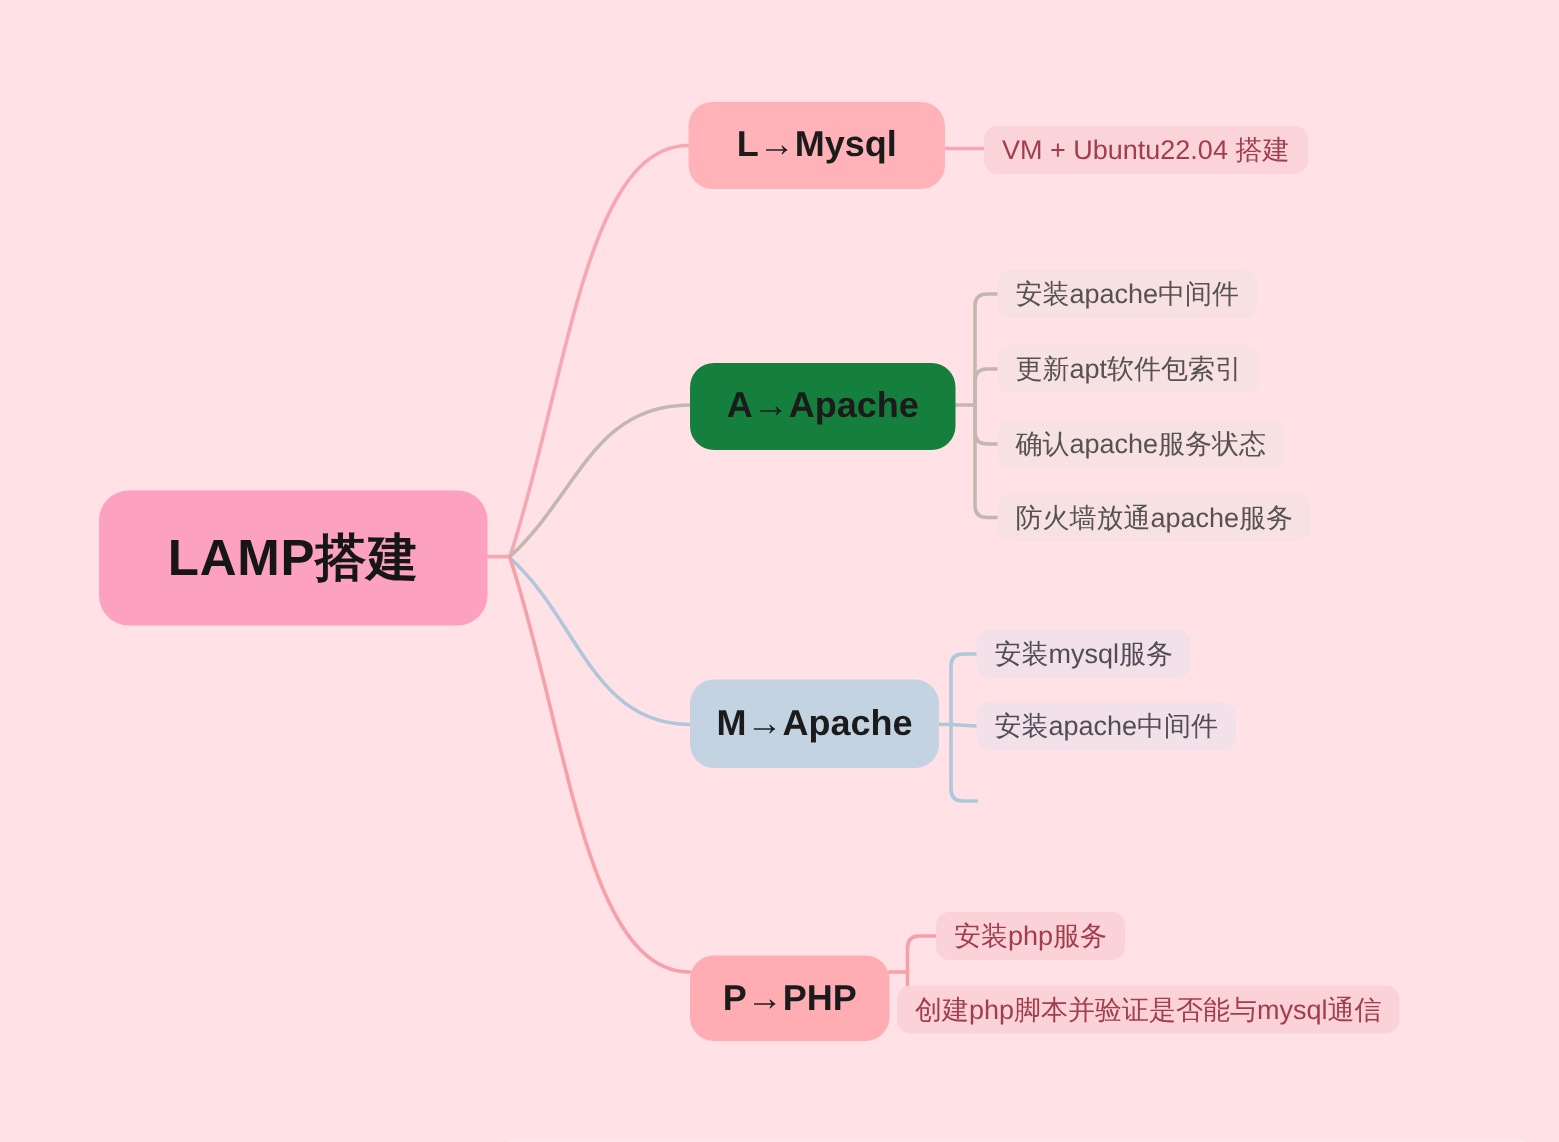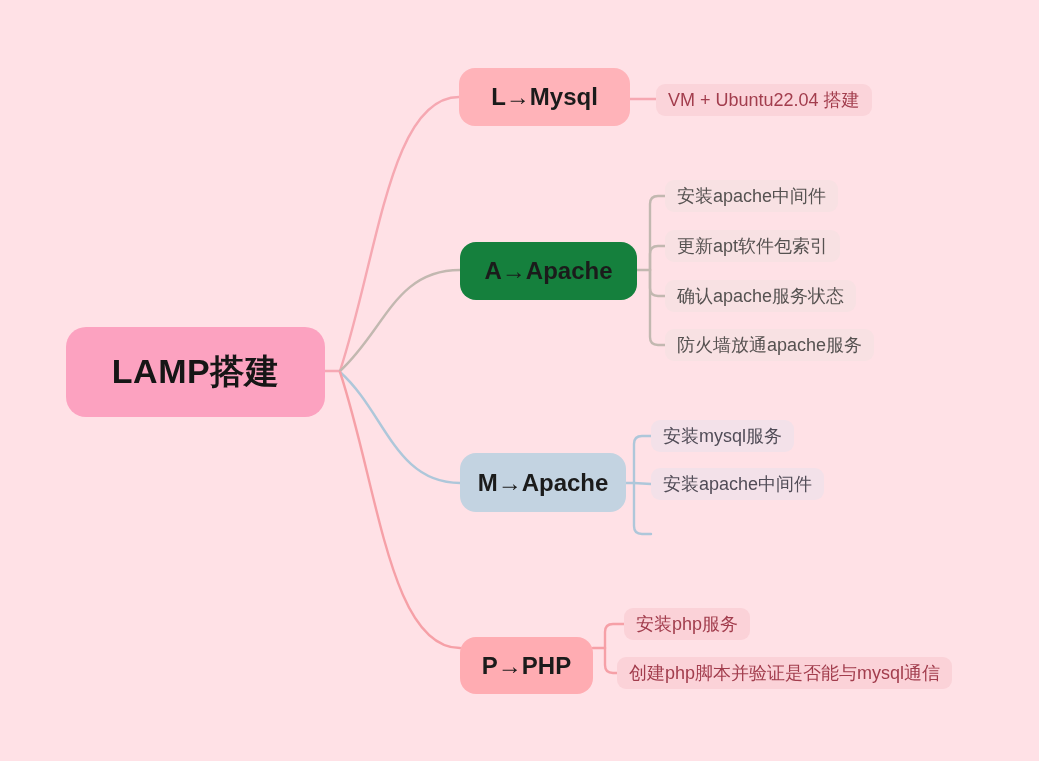--- a/index.html
+++ b/index.html
@@ -92,15 +92,15 @@
   <div class="node leaf-node" style="left: 665px; top: 230px; background: rgb(248, 225, 227); color: rgb(86, 82, 81);">更新apt软件包索引</div>
   <div class="node leaf-node" style="left: 665px; top: 280px; background: rgb(248, 225, 227); color: rgb(86, 82, 81);">确认apache服务状态</div>
   <div class="node leaf-node" style="left: 665px; top: 329px; background: rgb(248, 225, 227); color: rgb(86, 82, 81);">防火墙放通apache服务</div>
 
   <div class="node branch-node" style="left: 460px; top: 453px; width: 166px; height: 59px; background: rgb(195, 211, 225); color: rgb(27, 27, 27);">M→Apache</div>
   <div class="node leaf-node" style="left: 651px; top: 420px; background: rgb(243, 225, 233); color: rgb(81, 76, 87);">安装mysql服务</div>
   <div class="node leaf-node" style="left: 651px; top: 468px; background: rgb(243, 225, 233); color: rgb(81, 76, 87);">安装apache中间件</div>
 
   <div class="node branch-node" style="left: 460px; top: 618px; width: 133px; height: 57px; background: rgb(255, 172, 178); color: rgb(27, 27, 27); margin-top: 19px;">P→PHP</div>
   <div class="node leaf-node" style="left: 624px; top: 608px; background: rgb(251, 210, 216); color: rgb(162, 61, 77);">安装php服务</div>
-  <div class="node leaf-node" style="left: 617px; top: 657px; background: rgb(251, 210, 216); color: rgb(162, 61, 77);">创建php脚本并验证是否能与mysql通信</div>
+  <div class="node leaf-node" style="left: 598px; top: 657px; background: rgb(251, 210, 216); color: rgb(162, 61, 77);">创建php脚本并验证是否能与mysql通信</div>
 
 </div>
 
 </body></html>

